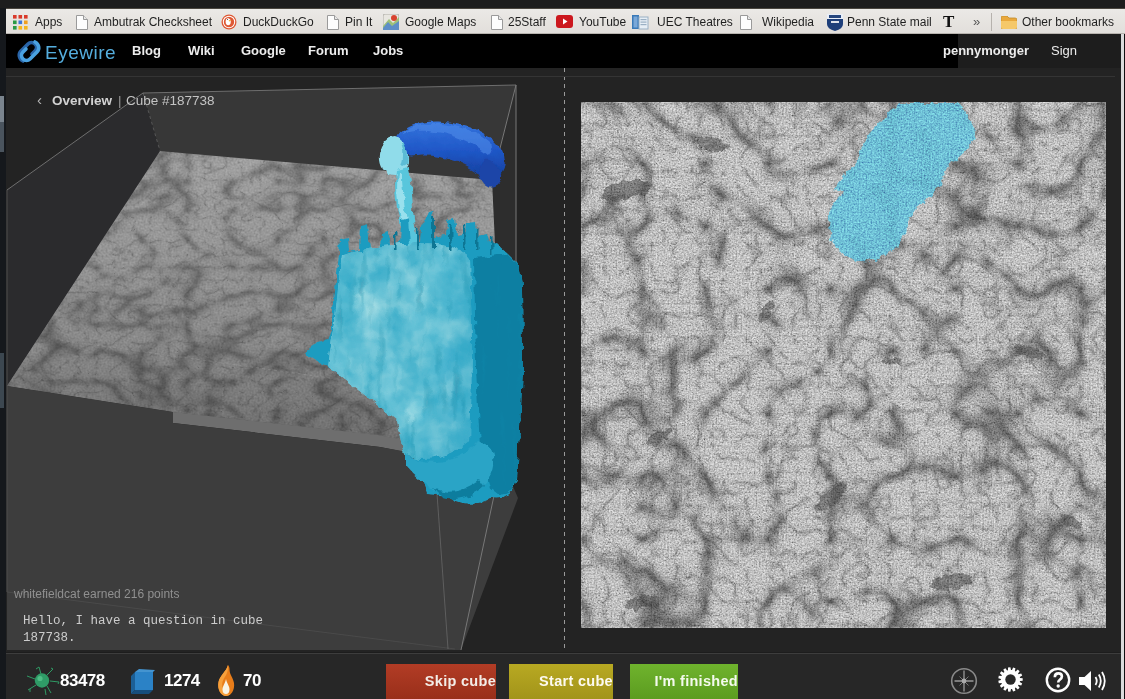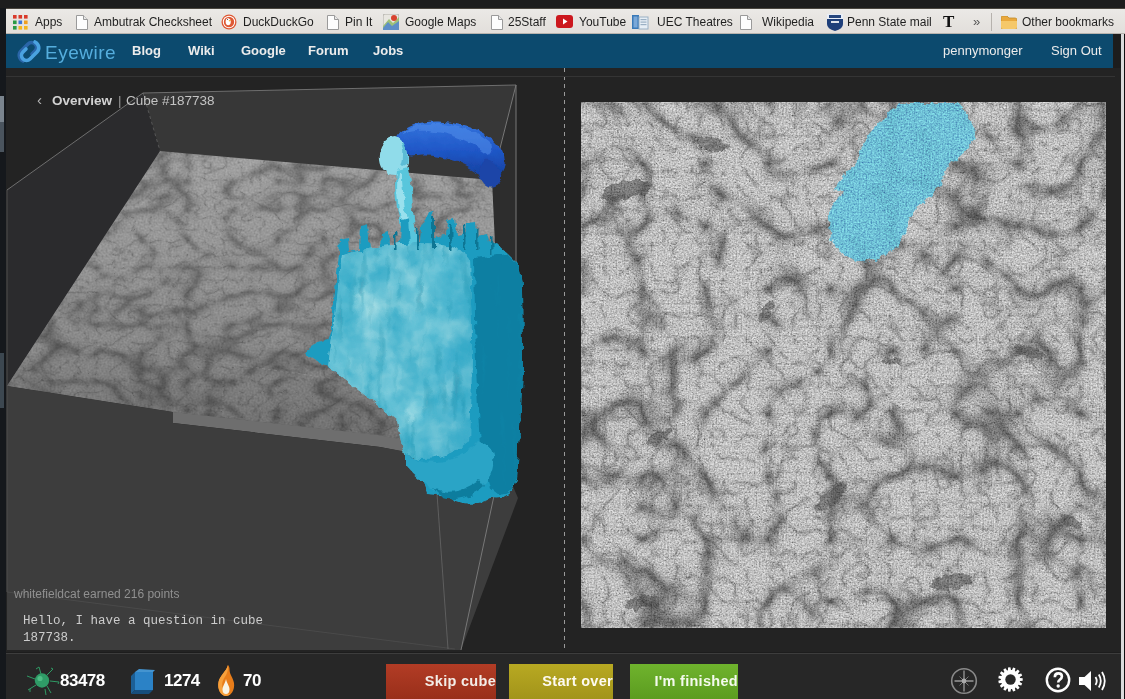--- a/index.html
+++ b/index.html
@@ -4,21 +4,21 @@
 <style>
 *{margin:0;padding:0;box-sizing:border-box}
 html,body{width:1125px;height:699px;overflow:hidden;background:#1d1d1d;font-family:"Liberation Sans",sans-serif}
 #stage{position:absolute;left:0;top:8px;width:1125px;height:699px}
 .abs{position:absolute}
 
 #bkbar{left:0;top:0;width:1125px;height:26px;background:linear-gradient(#ebe9e6,#e2dfdb);border-bottom:1px solid #b7b3ae;border-top:1px solid #4a463f}
 #bkbar .bm{position:absolute;top:0;height:26px;line-height:26px;font-size:12px;color:#1f1f1f;white-space:nowrap}
 #leftstrip{left:0;top:0;width:6px;height:699px;background:#15181c;z-index:50}
 
-#nav{left:0;top:26px;width:1113px;height:34px;background:#0c4a6e}
+#nav{left:0;top:26px;width:958px;height:34px;background:#000000}
 #nav .mi{position:absolute;top:0;height:34px;line-height:34px;font-size:13px;font-weight:bold;color:#ececec}
 
 #content{left:6px;top:60px;width:1115px;height:584px;background:#232323}
 #divider{left:564px;top:60px;width:1px;height:584px;background-image:repeating-linear-gradient(#9a9a9a 0,#9a9a9a 4px,transparent 4px,transparent 8px)}
 #topline{left:6px;top:68px;width:1109px;height:1px;background:#343434}
 
 #botbar{left:0;top:645px;width:1125px;height:54px;background:#272727;border-top:1px solid #3d3d3d}
 .cnt{position:absolute;top:0;height:54px;line-height:54px;font-size:17px;font-weight:bold;color:#fff;letter-spacing:-0.5px}
 .btn{position:absolute;top:10px;height:35px;text-align:right;font-size:14.5px;font-weight:bold;line-height:35px;letter-spacing:0.3px}
 
@@ -116,21 +116,21 @@
         <path d="M8,23 C4,21 3,16 6,13 L13,6 C15,4 18,4 20,6 C22,8 22,11 20,13 L17,16" stroke="#2a65a8" stroke-width="3.6"></path>
         <path d="M20,4 C24,6 25,11 22,14 L15,21 C13,23 10,23 8,21 C6,19 6,16 8,14 L11,11" stroke="#4aa2e0" stroke-width="3.6"></path>
       </g>
     </svg>
     <span class="abs" style="left:45px;top:8px;font-size:19px;color:#55aede;letter-spacing:0.5px;font-weight:normal">Eyewire</span>
     <span class="mi" style="left:132px">Blog</span>
     <span class="mi" style="left:188px">Wiki</span>
     <span class="mi" style="left:241px">Google</span>
     <span class="mi" style="left:308px">Forum</span>
     <span class="mi" style="left:373px">Jobs</span>
-    <span class="mi" style="left:943px;font-weight:normal">pennymonger</span>
+    <span class="mi" style="left:943px;font-weight:bold">pennymonger</span>
     <span class="mi" style="left:1051px;font-weight:normal">Sign Out</span>
   </div>
   <div class="abs" id="content"></div>
   <div class="abs" id="leftstrip">
       <div style="position:absolute;left:0;top:88px;width:4px;height:26px;background:#7a848e"></div>
       <div style="position:absolute;left:0;top:345px;width:4px;height:55px;background:#3c4750"></div>
       <div style="position:absolute;left:0;top:114px;width:4px;height:30px;background:#4a545e"></div>
     </div>
   <div class="abs" id="lpanel" style="left:6px;top:60px;width:558px;height:584px">
   <svg width="558" height="584">
@@ -388,21 +388,21 @@
       <polygon points="6,5 10,2 26,3 24,5" fill="#4494d0"></polygon>
     </svg>
     <span class="cnt" style="left:164px">1274</span>
     <svg class="abs" style="left:216px;top:10px" width="20" height="34" viewBox="0 0 20 34">
       <path d="M12,1 C10,8 4,11 2.5,18 C1,25 5,32 10,32 C15,32 19,26 18,19 C17,13 13.5,11 13.5,5 C13.5,3 12.8,2 12,1 Z" fill="#e87d1a"></path>
       <path d="M12,1 C10,8 4,11 2.5,18 C1,25 5,32 10,32 C11.6,32 13.2,31.3 14.5,30 C8.5,30 5,24 6.5,18 C8,13 12,10 12,4 Z" fill="#f6a03c"></path>
       <path d="M10,15 C9,20 6.5,22 6.5,25.5 C6.5,28.5 8,30 10,30 C12,30 13.5,28.5 13.5,25.5 C13.5,22 11,20 10,15 Z" fill="#f8f3e4"></path>
     </svg>
     <span class="cnt" style="left:243px">70</span>
     <div class="btn" style="left:386px;width:110px;background:linear-gradient(#b23c25,#992f1a);color:#f3ece6">Skip cube</div>
-    <div class="btn" style="left:509px;width:104px;background:linear-gradient(#b8a922,#a2941a);color:#fdfaf0">Start over</div>
+    <div class="btn" style="left:509px;width:104px;background:linear-gradient(#b8a922,#a2941a);color:#fdfaf0">Start cube</div>
     <div class="btn" style="left:630px;width:108px;background:linear-gradient(#6fb32d,#5c9c20);color:#f4faee">I'm finished</div>
     <svg class="abs" style="left:950px;top:13px" width="28" height="28" viewBox="0 0 28 28">
       <circle cx="14" cy="14" r="12.3" fill="none" stroke="#8a8a8a" stroke-width="1.6"></circle>
       <g stroke="#999" stroke-width="1.3">
           <path d="M14,3.5 L14,24.5 M4.5,14 L23.5,14"></path>
         </g>
       <g stroke="#888" stroke-width="1">
           <path d="M9.5,9.5 L18.5,18.5 M18.5,9.5 L9.5,18.5" opacity="0.8"></path>
         </g>
       <circle cx="14" cy="14" r="2.4" fill="#aaa"></circle>

